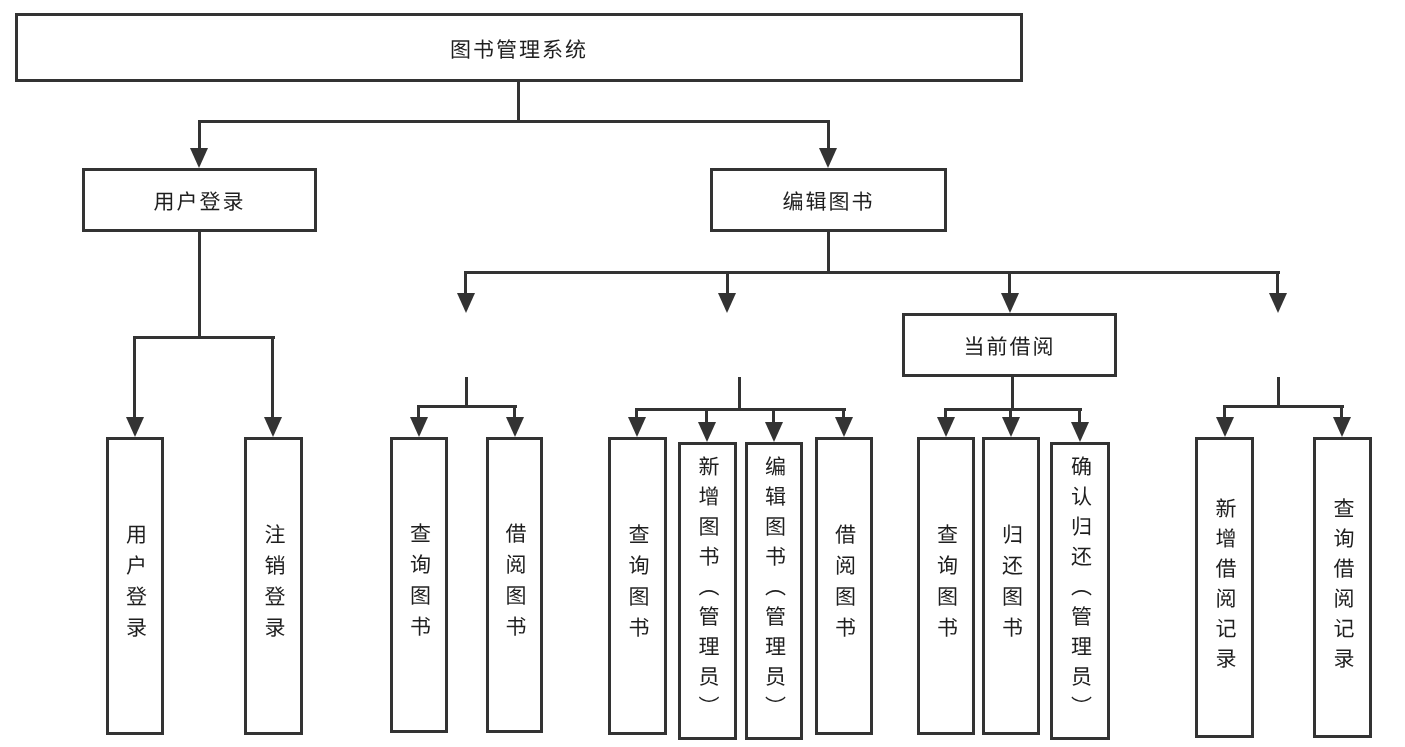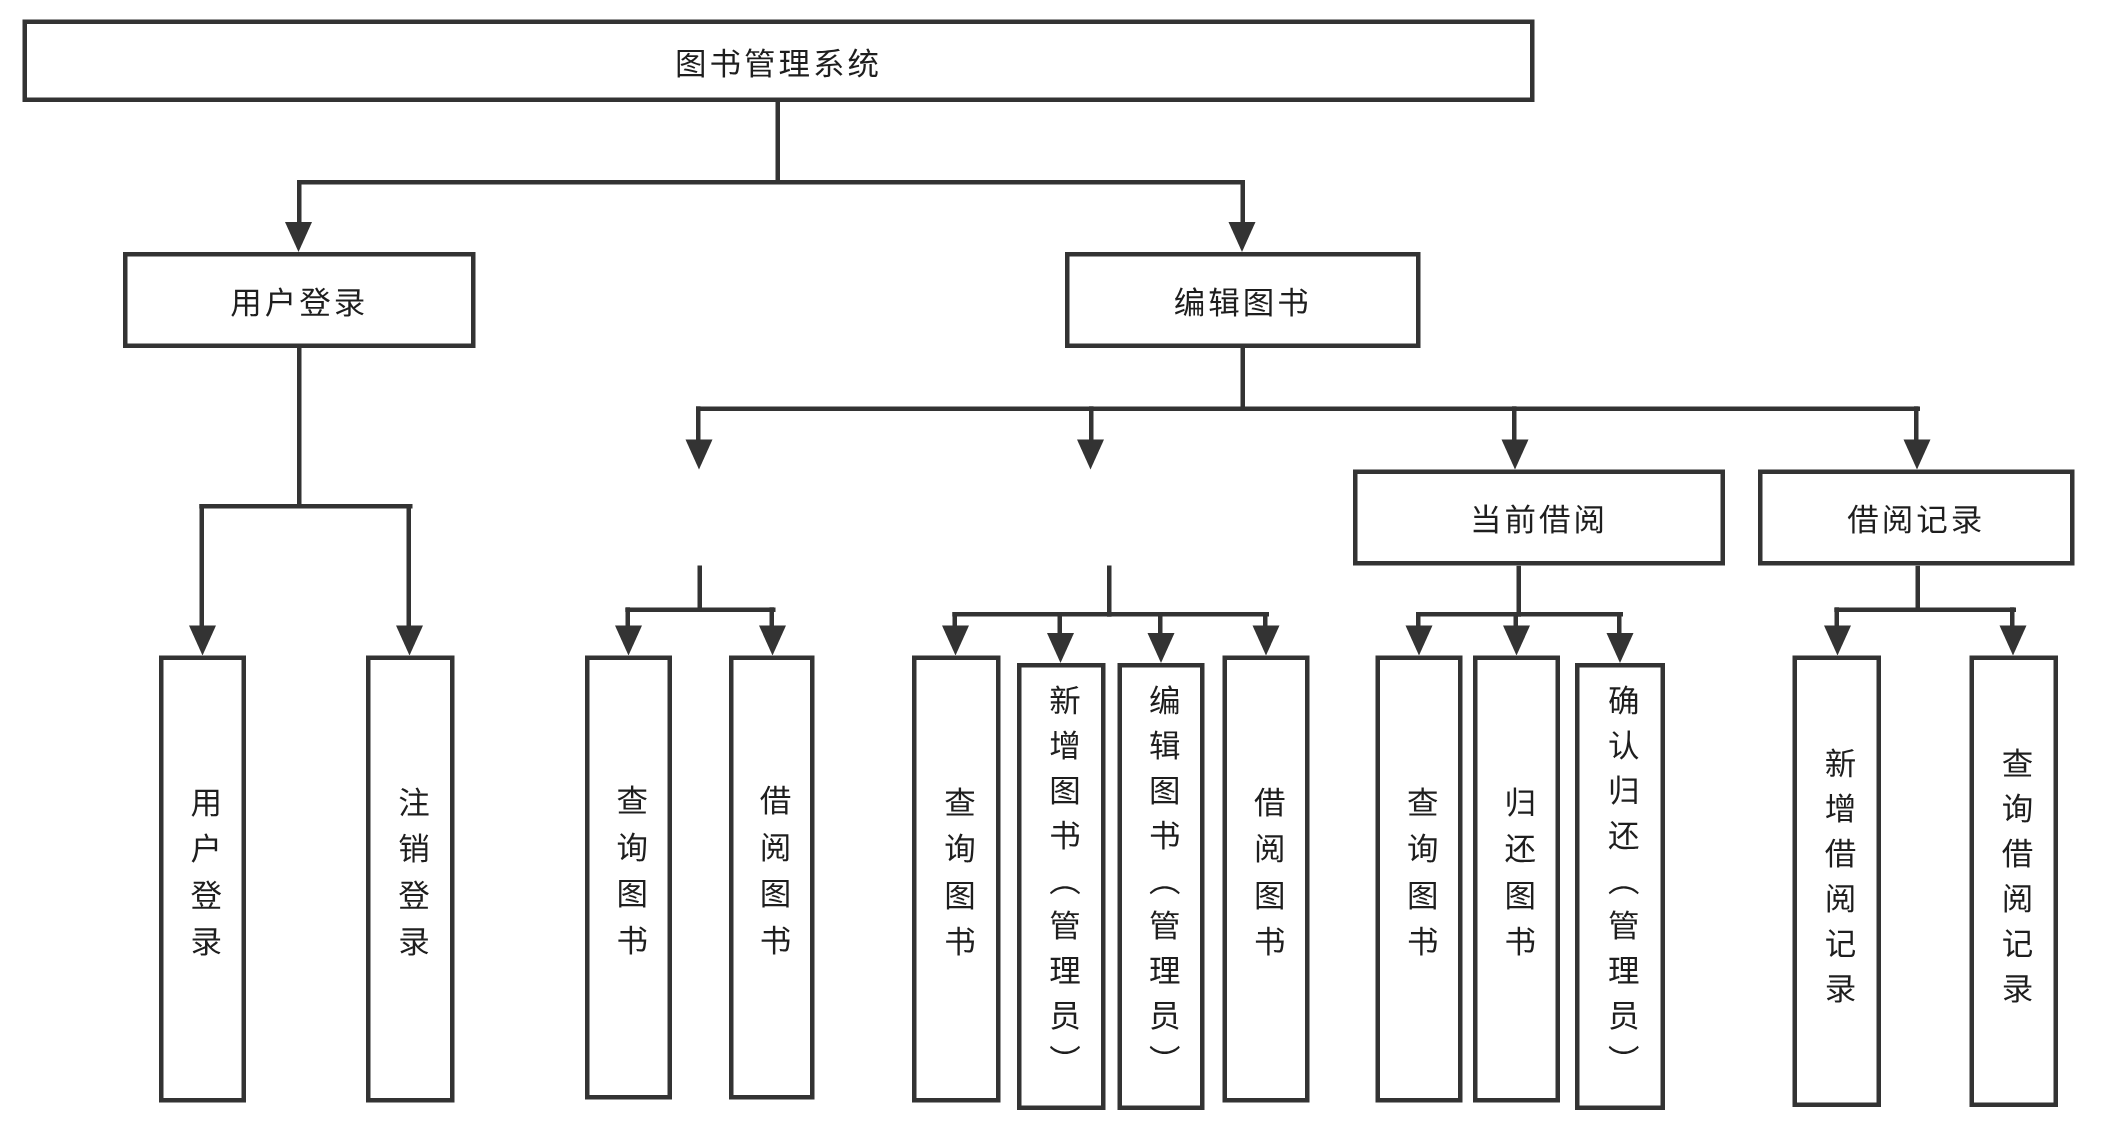--- a/index.html
+++ b/index.html
@@ -93,36 +93,33 @@
   <div class="vl" style="left:1078px;top:408px;height:18px"></div>
   <div class="ar" style="left:1071px;top:422px"></div>
 
   <div class="vl" style="left:1277px;top:377px;height:31px"></div>
   <div class="hl" style="left:1223px;top:405px;width:121px"></div>
   <div class="vl" style="left:1223px;top:405px;height:16px"></div>
   <div class="ar" style="left:1216px;top:417px"></div>
   <div class="vl" style="left:1340px;top:405px;height:16px"></div>
   <div class="ar" style="left:1333px;top:417px"></div>
 
-  <div class="box" style="left:15px;top:13px;width:1008px;height:55px">
+  <div class="box" style="left:15px;top:13px;width:1008px;height:69px">
     <span class="hlabel">图书管理系统</span>
   </div>
 
   <div class="box" style="left:82px;top:168px;width:235px;height:64px">
     <span class="hlabel">用户登录</span>
   </div>
   <div class="box" style="left:710px;top:168px;width:237px;height:64px">
     <span class="hlabel">编辑图书</span>
   </div>
 
-  <div class="box" style="left:902px;top:313px;width:248px;height:64px">
+  <div class="box" style="left:902px;top:313px;width:215px;height:64px">
     <span class="hlabel">当前借阅</span>
-  </div>
-  <div class="box" style="left:1172px;top:313px;width:211px;height:64px">
-    <span class="hlabel">借阅记录</span>
   </div>
 
   <div class="box leaf" style="left:106px;top:437px;width:58px;height:298px">
     <span class="vtext">用户登录</span>
   </div>
   <div class="box leaf" style="left:244px;top:437px;width:59px;height:298px">
     <span class="vtext">注销登录</span>
   </div>
 
   <div class="box leaf" style="left:390px;top:437px;width:58px;height:296px">

